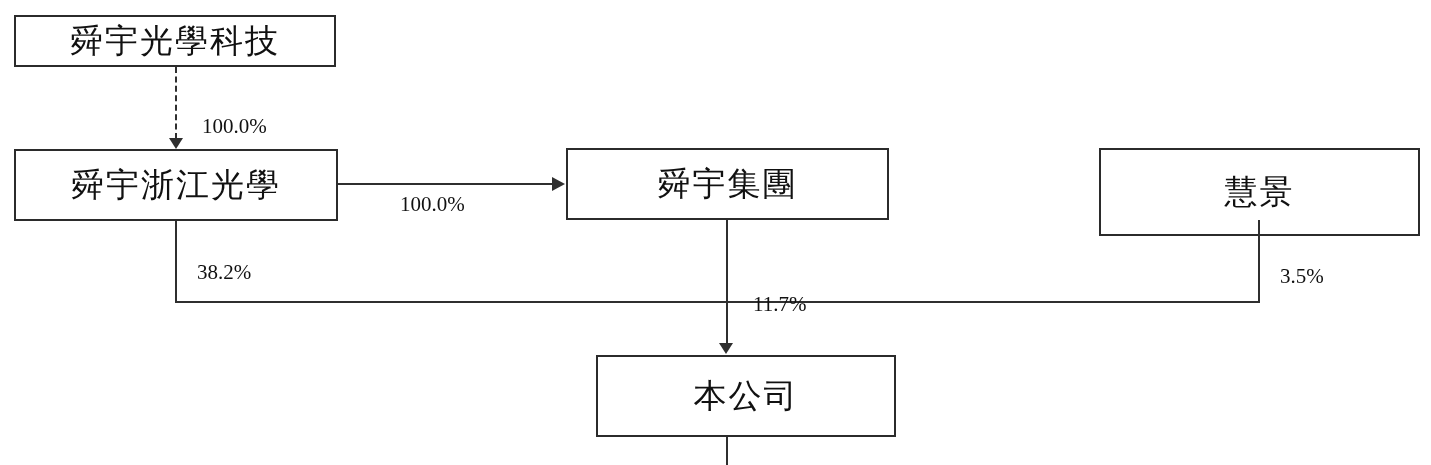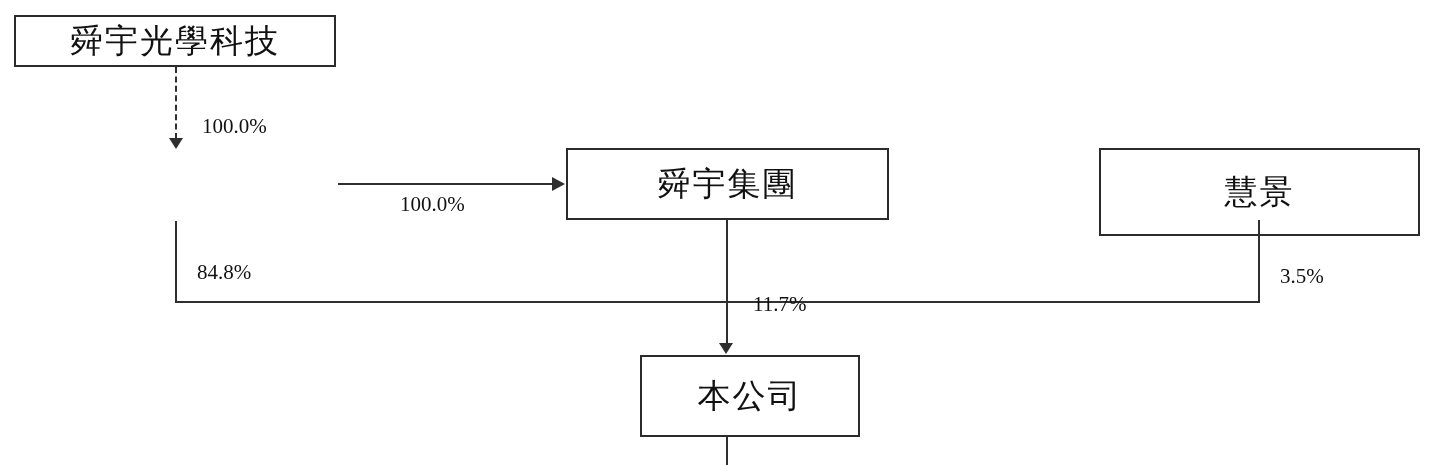--- a/index.html
+++ b/index.html
@@ -27,21 +27,21 @@
     align-items: center;
     justify-content: center;
     font-size: 33px;
     letter-spacing: 2px;
     white-space: nowrap;
   }
   #node-sunny-optical-tech   { left: 14px;   top: 15px;  width: 322px; height: 52px; }
   #node-sunny-zhejiang       { left: 14px;   top: 149px; width: 324px; height: 72px; }
   #node-sunny-group          { left: 566px;  top: 148px; width: 323px; height: 72px; }
   #node-huijing              { left: 1099px; top: 148px; width: 321px; height: 88px; }
-  #node-the-company          { left: 596px;  top: 355px; width: 220px; height: 82px; margin-left: 44px; }
+  #node-the-company          { left: 596px;  top: 355px; width: 300px; height: 82px; }
 
   .vline { position: absolute; width: 2px; background: var(--line); }
   .hline { position: absolute; height: 2px; background: var(--line); }
   .vdash {
     position: absolute; width: 0;
     border-left: 2px dashed var(--line);
   }
   .arrow-down {
     position: absolute; width: 0; height: 0;
     border-left: 7px solid transparent;
@@ -79,37 +79,38 @@
   #edge-huijing-label   { left: 1280px; top: 264px; }
   
   #edge-company-stub    { left: 726px;  top: 437px; height: 28px; }
 </style>
 </head>
 <body>
 
 <div id="canvas">
 
   <div class="node" id="node-sunny-optical-tech">舜宇光學科技</div>
+  <div class="node" id="node-sunny-zhejiang">舜宇浙江光學</div>
   <div class="node" id="node-sunny-group">舜宇集團</div>
   <div class="node" id="node-huijing">慧景</div>
   <div class="node" id="node-the-company">本公司</div>
 
   <div class="vdash" id="edge-tech-zhejiang-line"></div>
   <div class="arrow-down" id="edge-tech-zhejiang-head"></div>
   <div class="pct" id="edge-tech-zhejiang-label">100.0%</div>
 
   <div class="hline" id="edge-zhejiang-group-line"></div>
   <div class="arrow-right" id="edge-zhejiang-group-head"></div>
   <div class="pct" id="edge-zhejiang-group-label">100.0%</div>
 
   <div class="vline" id="edge-zhejiang-down"></div>
   <div class="vline" id="edge-group-down"></div>
   <div class="vline" id="edge-huijing-down"></div>
   <div class="hline" id="edge-collector"></div>
   <div class="arrow-down" id="edge-company-head"></div>
 
-  <div class="pct" id="edge-zhejiang-label">84.8%</div>
+  <div class="pct" id="edge-zhejiang-label">38.2%</div>
   <div class="pct" id="edge-group-label">11.7%</div>
   <div class="pct" id="edge-huijing-label">3.5%</div>
 
   <div class="vline" id="edge-company-stub"></div>
 
 </div>
 
 </body></html>

